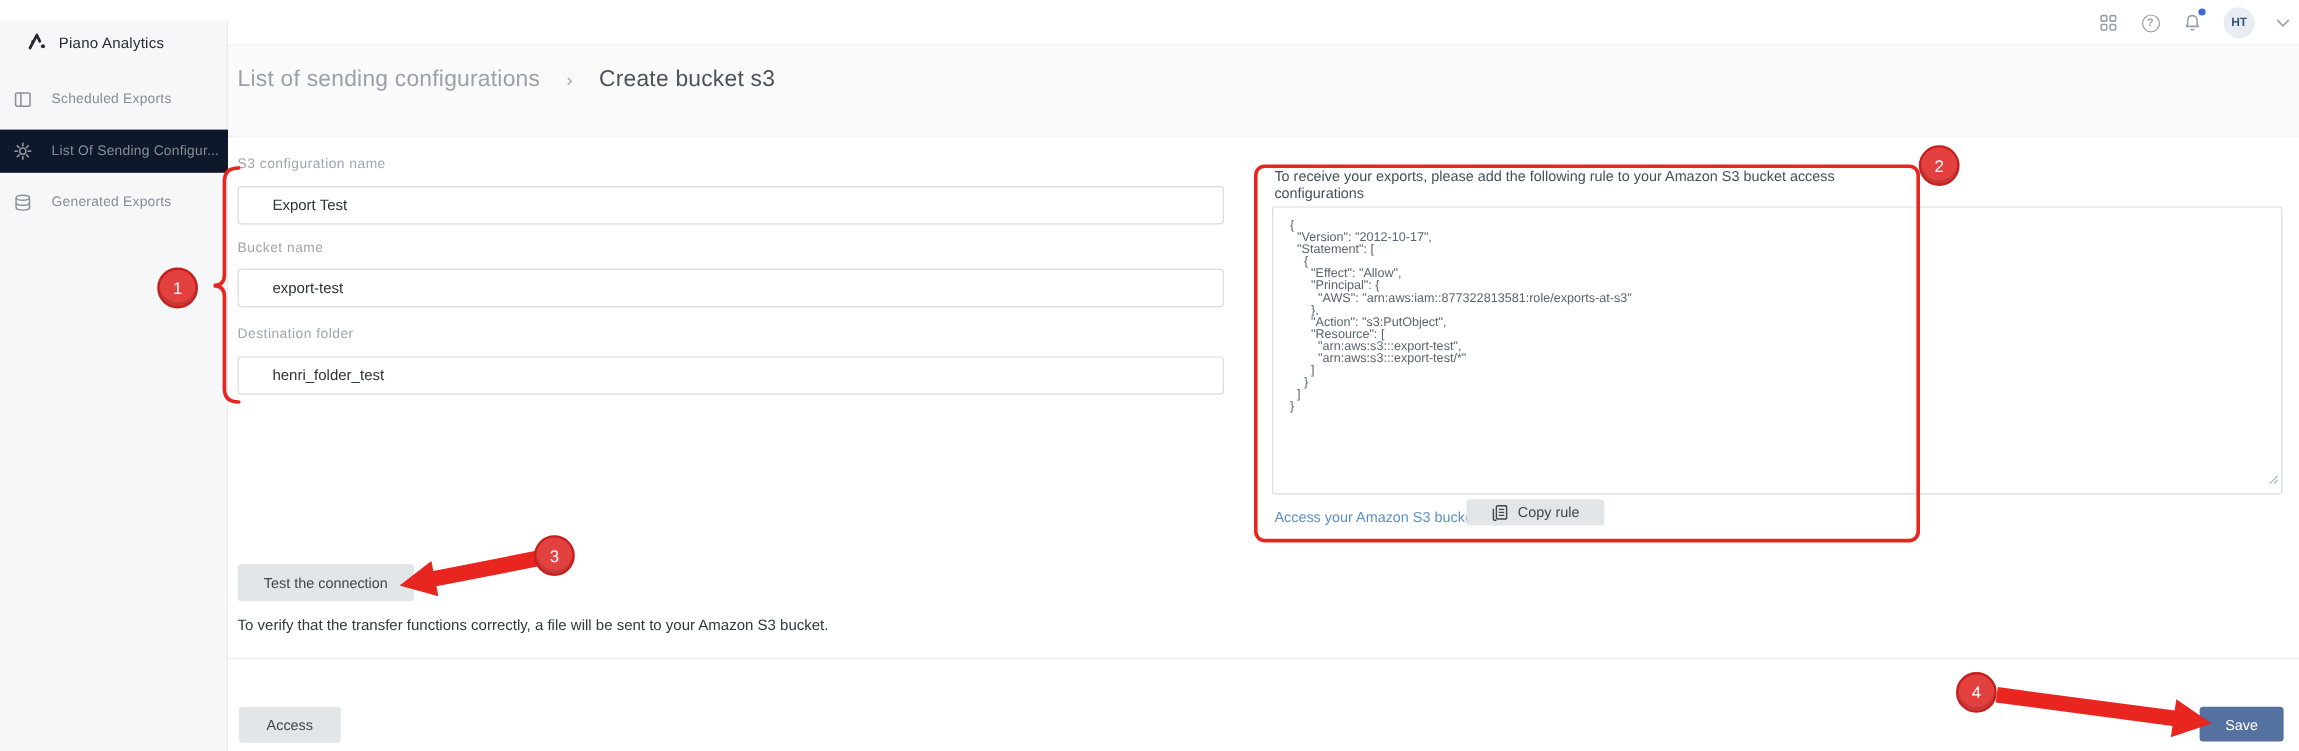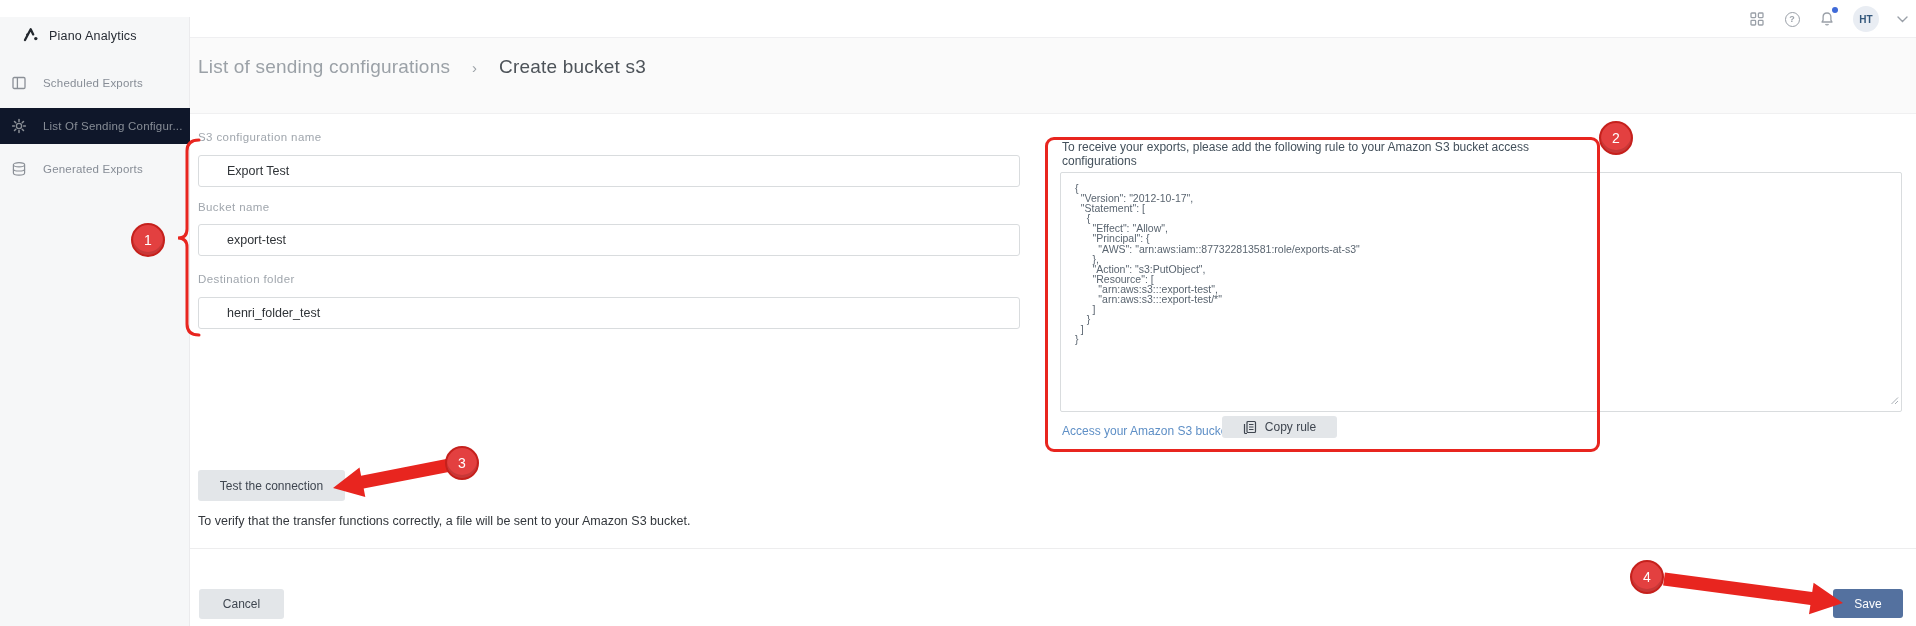--- a/index.html
+++ b/index.html
@@ -215,21 +215,21 @@
 <div class="field-label" style="top:201px;">Bucket name</div>
 <input class="field-input" style="top: 224px;" type="text" value="export-test">
 
 <div class="field-label" style="top:273px;">Destination folder</div>
 <input class="field-input" style="top: 297px;" type="text" value="henri_folder_test">
 
 <button class="btn btn-test">Test the connection</button>
 <div class="helper-text">To verify that the transfer functions correctly, a file will be sent to your Amazon S3 bucket.</div>
 
 <div class="footer-divider"></div>
-<button class="btn btn-cancel">Cancel</button>
+<button class="btn btn-cancel">Access</button>
 <button class="btn btn-save">Save</button>
 
 <div class="rule-instruction">To receive your exports, please add the following rule to your Amazon S3 bucket access configurations</div>
 
 <div class="rule-code-box">
   <pre class="rule-code">{
   "Version": "2012-10-17",
   "Statement": [
     {
       "Effect": "Allow",

